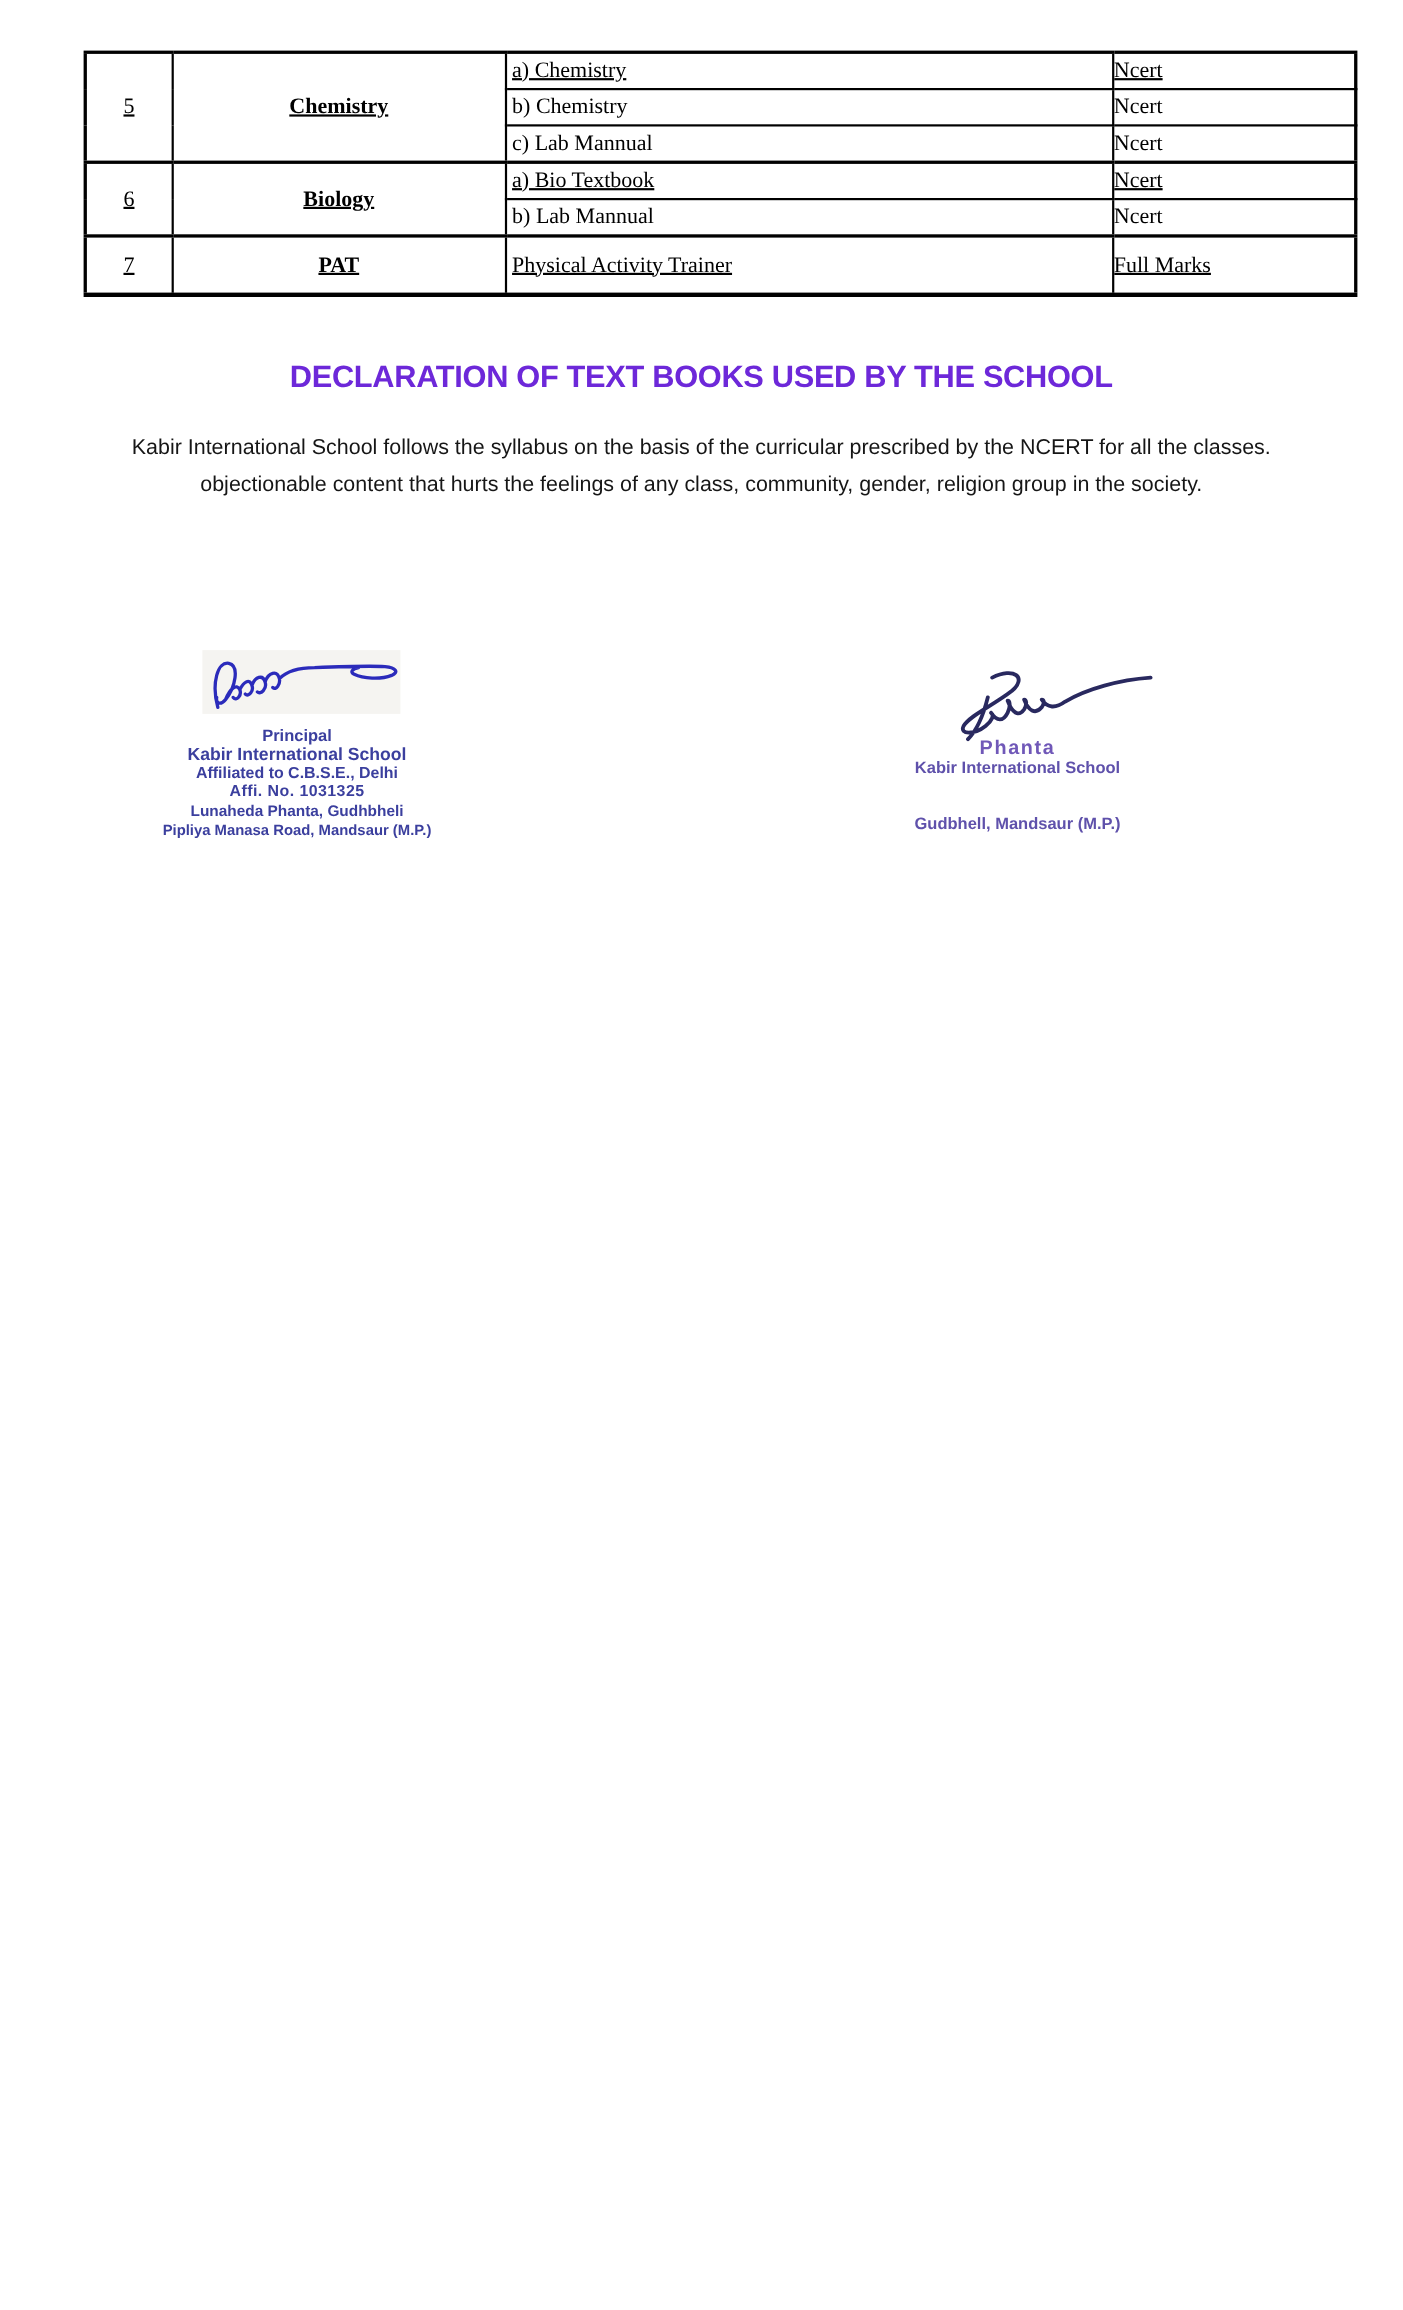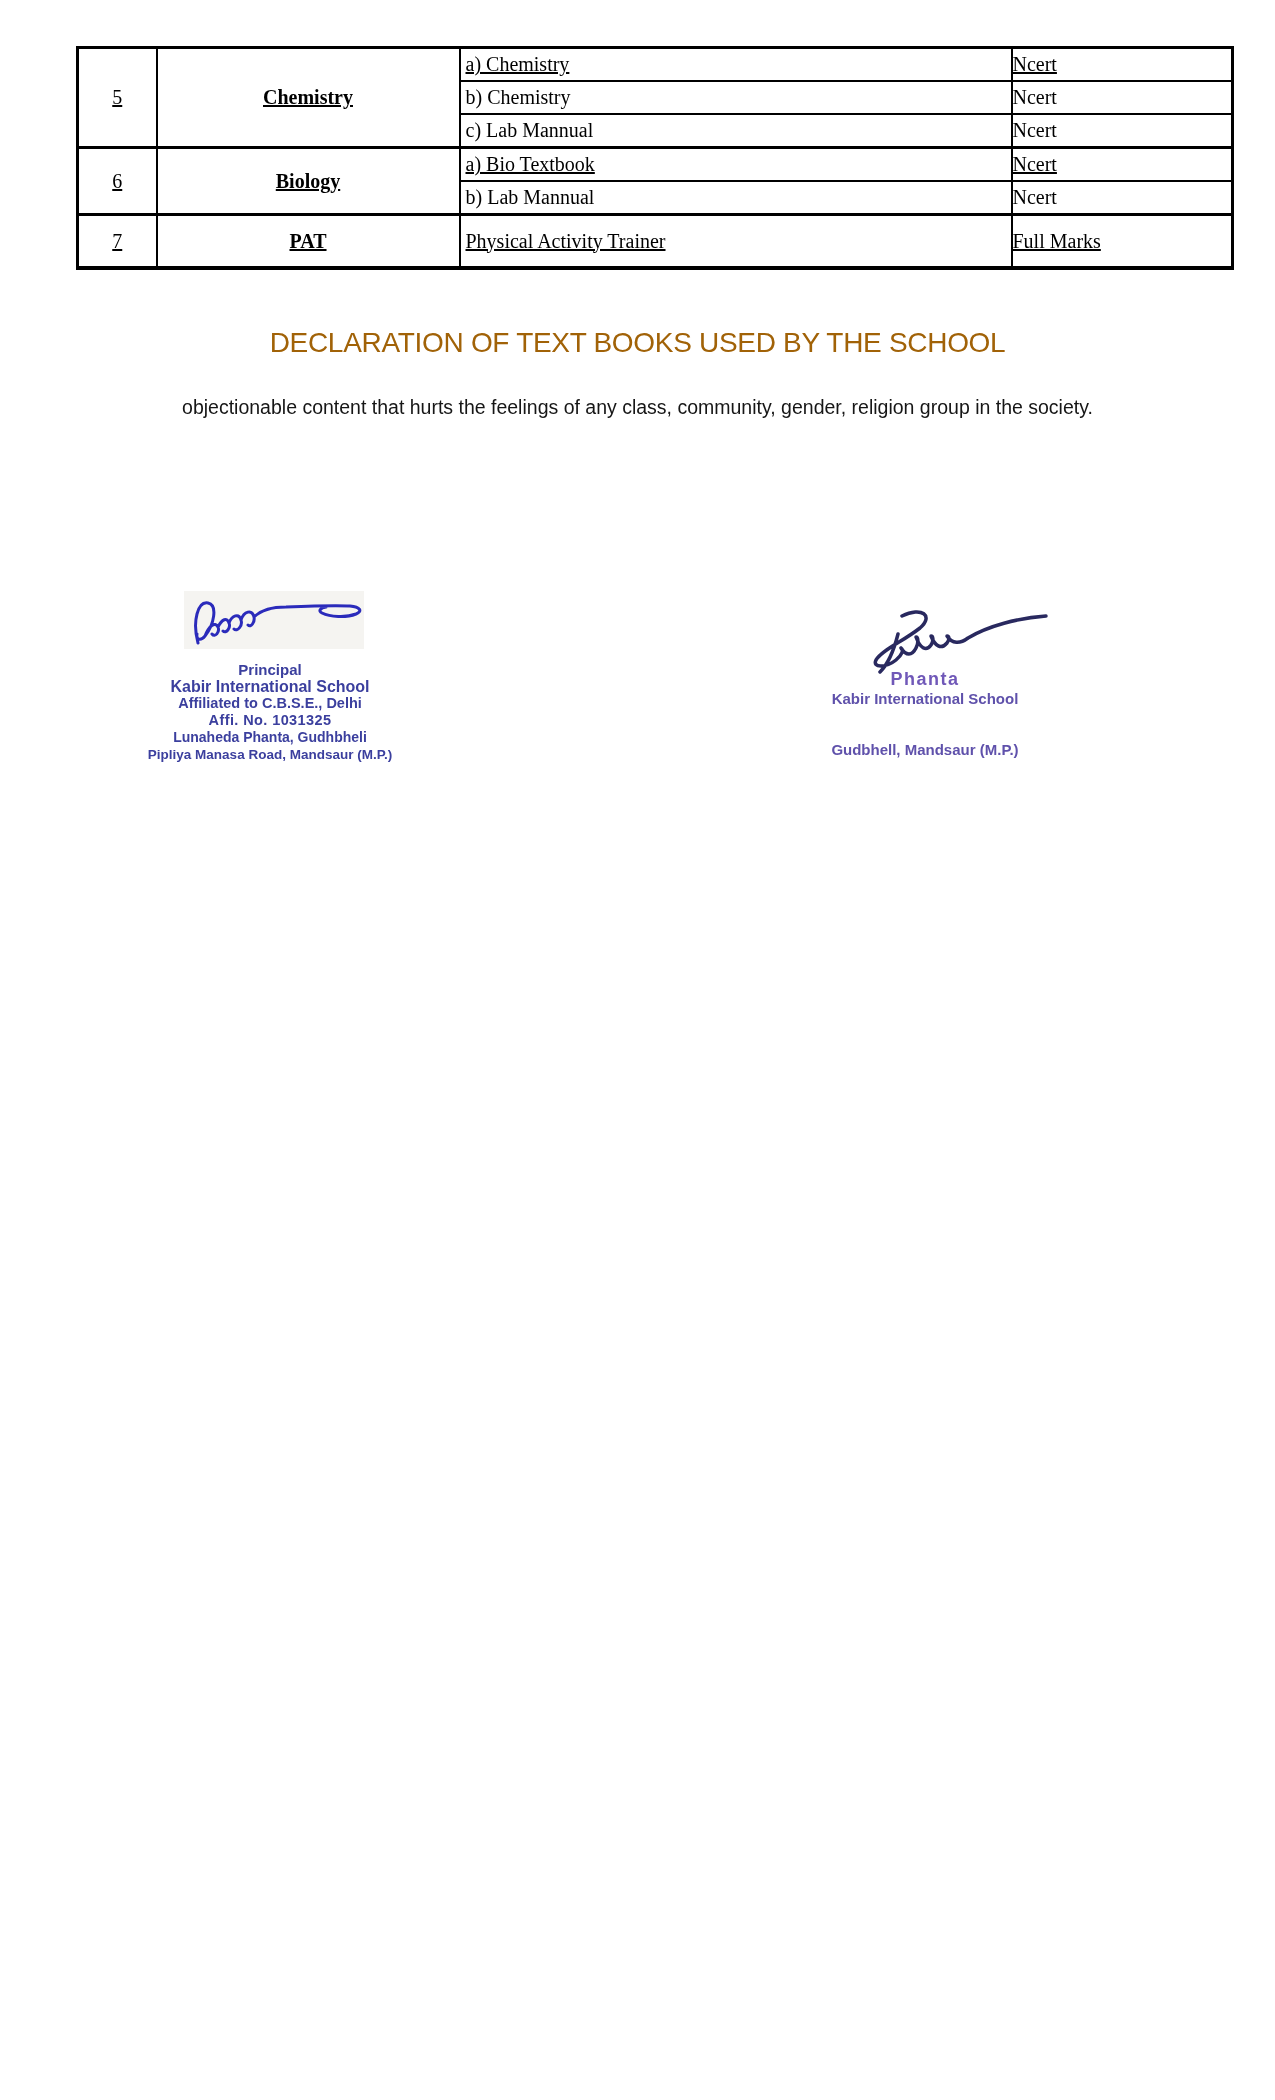--- a/index.html
+++ b/index.html
@@ -36,24 +36,24 @@
   table.textbooks tr.pat td{height:50px;}
   td.sno{text-align:center;}
   td.subj{text-align:center;font-weight:bold;}
   td.book{text-align:left;padding-left:5px !important;}
   td.pub{text-align:left;}
 
   
   .decl-heading{
     position:absolute;left:0;top:327px;width:1275px;
     text-align:center;
-    font-weight:normal;
+    font-weight:bold;
     font-size:28px;
     letter-spacing:-0.3px;
-    color:#a16207;
+    color:#6d28d9;
   }
   .decl-par1{
     position:absolute;left:0;top:391px;width:1275px;
     text-align:center;
     font-size:19.5px;
     line-height:32.6px;
     color:#161616;
   }
   .decl-par2{
     position:absolute;left:0;top:521px;width:1275px;
@@ -138,20 +138,21 @@
           <td class="book">Physical Activity Trainer</td>
           <td class="pub">Full Marks</td>
         </tr>
       </tbody>
     </table>
   </div>
 
   <div class="decl-heading">DECLARATION OF TEXT BOOKS USED BY THE SCHOOL</div>
 
   <div class="decl-par1">
+    <div>Kabir International School follows the syllabus on the basis of the curricular prescribed by the NCERT for all the classes.</div>
     <div>objectionable content that hurts the feelings of any class, community, gender, religion group in the society.</div>
   </div>
 
 
   <div class="sig-svg sig-principal">
     <svg width="190" height="64" viewBox="0 0 190 64" fill="none" xmlns="http://www.w3.org/2000/svg">
       <rect x="2" y="0" width="180" height="58" fill="#f5f4f1"></rect>
       <path d="M16 52 C10 30 16 10 26 12 C36 14 32 34 23 45 C19 50 14 49 15 43
                M23 45 C27 35 33 30 36 36 C38 41 33 47 30 43
                M36 36 C40 28 45 26 47 32 C49 37 44 43 41 40

